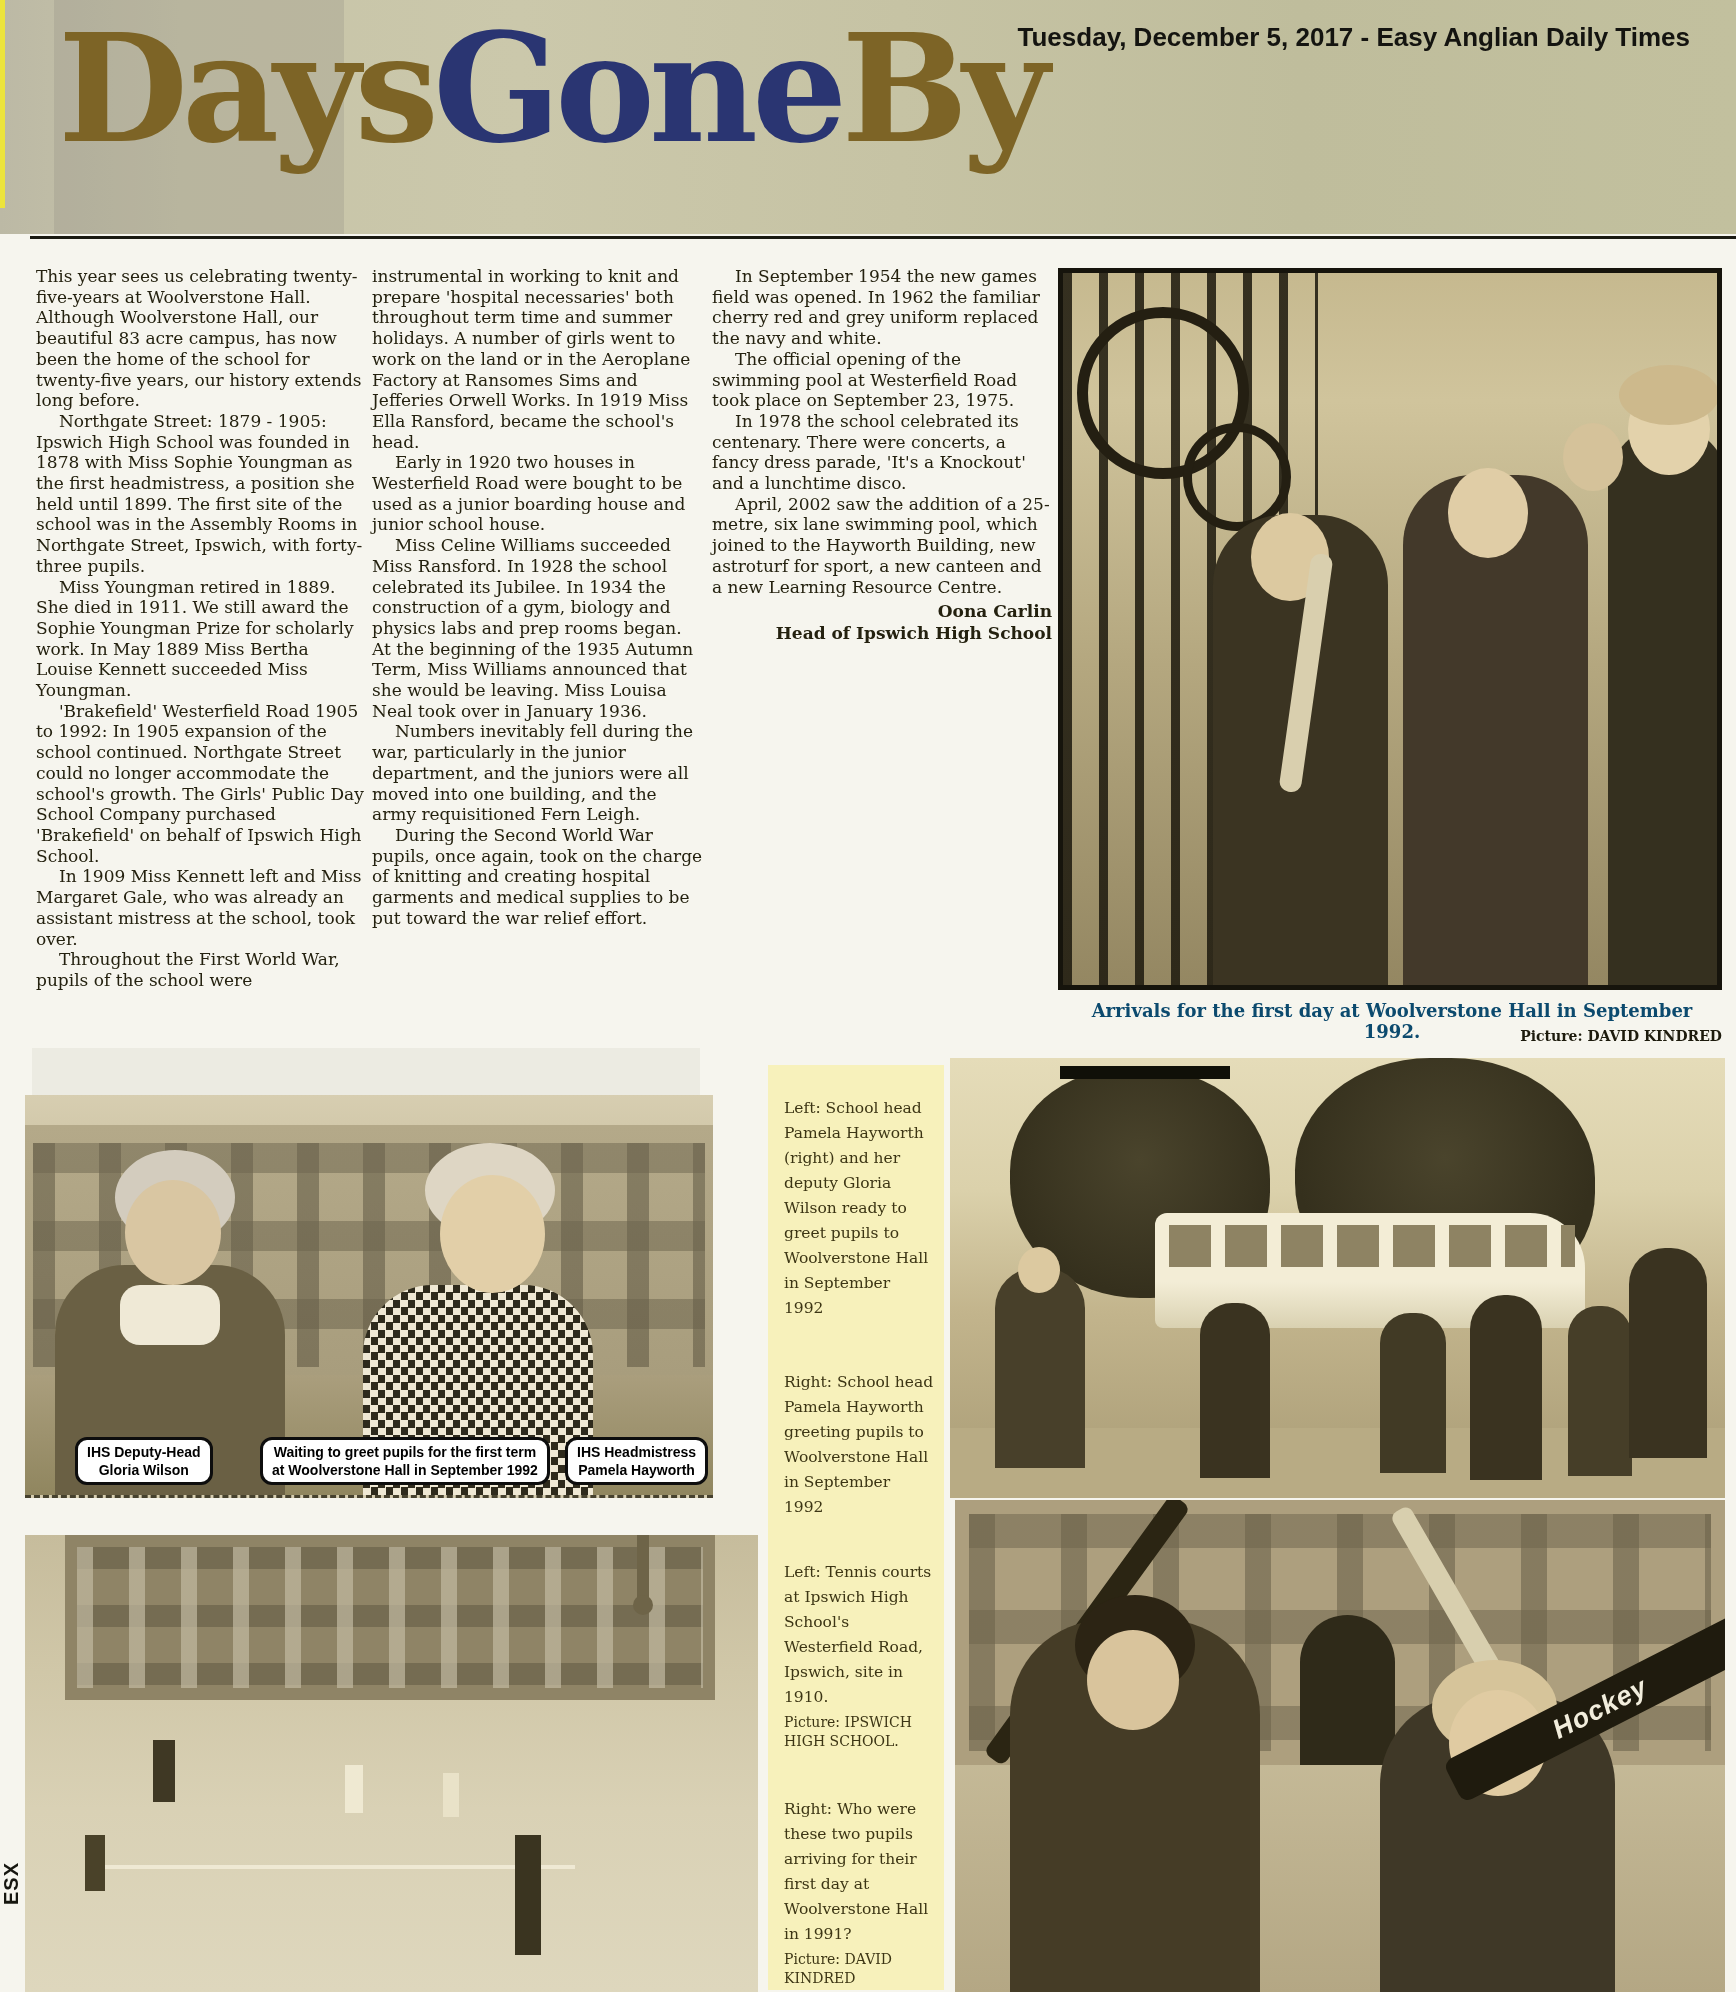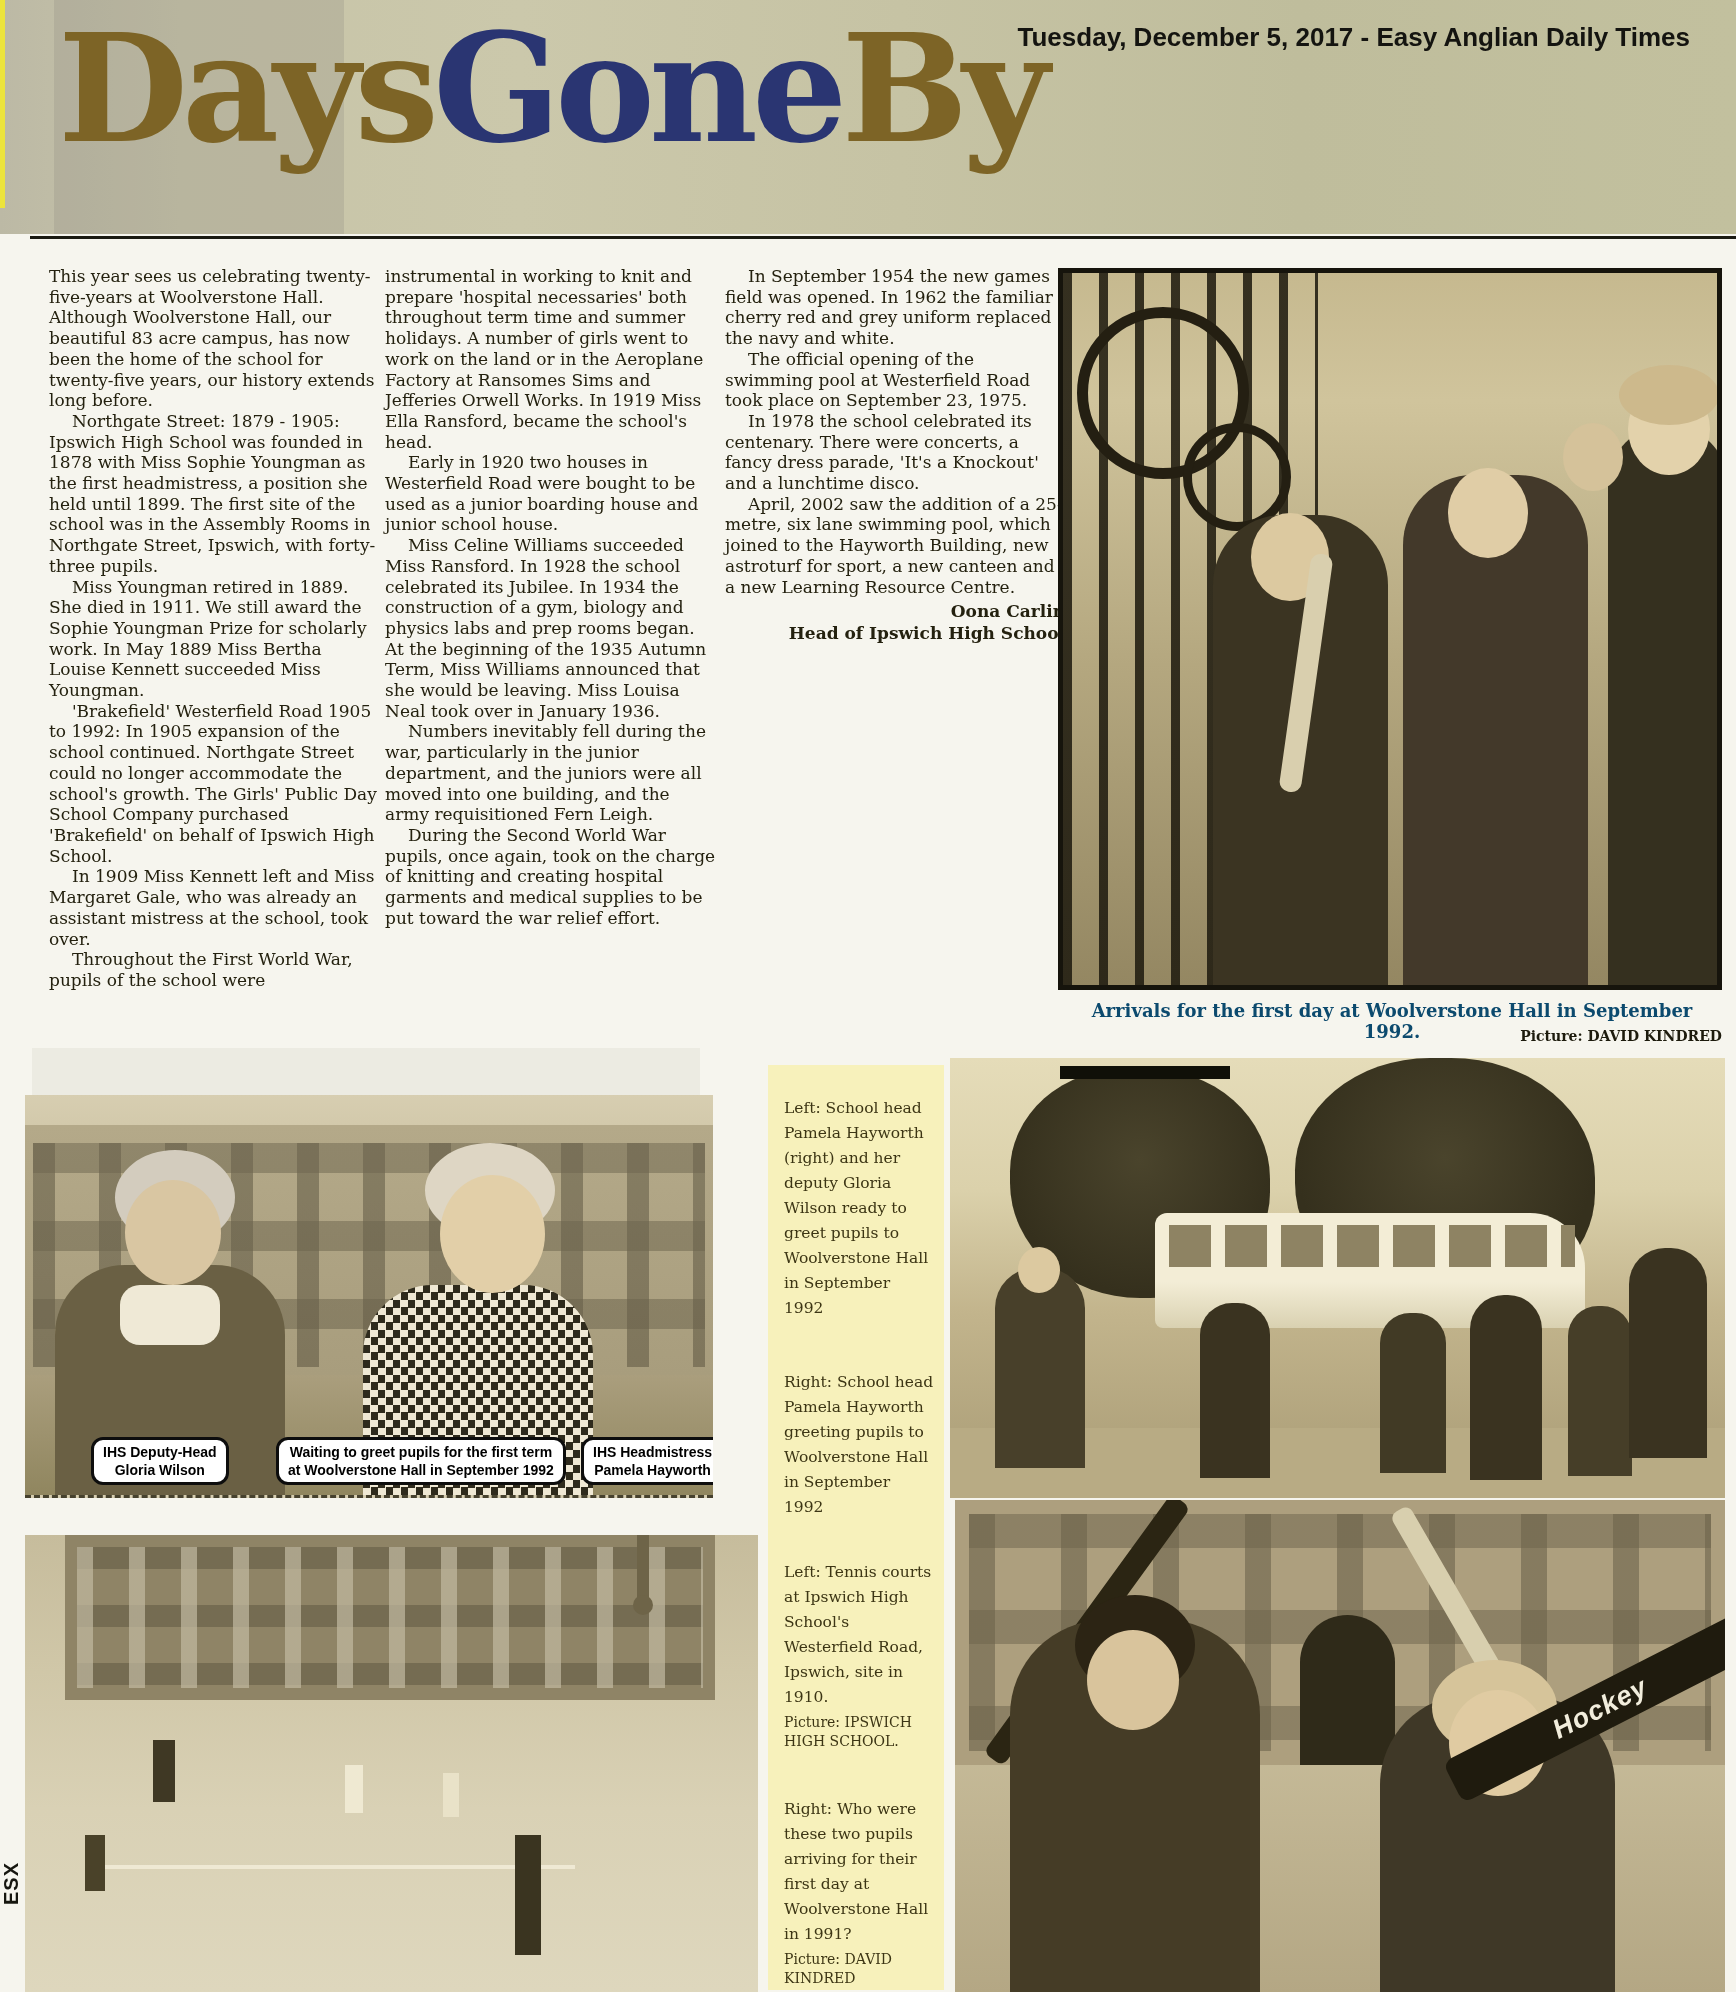--- a/index.html
+++ b/index.html
@@ -13,21 +13,21 @@
   .gray-patch{position:absolute;left:54px;top:0;width:290px;height:234px;background:rgba(138,135,128,0.25);}
   .logo{position:absolute;left:58px;top:2px;font-family:"DejaVu Serif",serif;font-weight:700;
         font-size:150px;line-height:1.15;letter-spacing:-6px;white-space:nowrap;}
   .logo .w1,.logo .w3{color:#7d6426;}
   .logo .w2{color:#2a3572;}
   .dateline{position:absolute;right:46px;top:22px;font-family:"Liberation Sans",sans-serif;
         font-weight:700;font-size:26px;color:#141410;}
   .top-rule{position:absolute;left:30px;top:236px;width:1706px;height:3px;background:#1a1a12;}
 
   
-  .col{position:absolute;top:266px;font-size:17px;line-height:20.7px;color:#24210f;margin-left:13px;}
+  .col{position:absolute;top:266px;font-size:17px;line-height:20.7px;color:#24210f;}
   .col p{margin:0;text-indent:1.35em;}
   .col p.flush{text-indent:0;}
   .col-1{left:36px;width:330px;}
   .col-2{left:372px;width:333px;}
   .col-3{left:712px;width:340px;}
   .byline{font-weight:700;text-align:right;margin-top:3px;line-height:22px;}
 
   
   .photo{overflow:hidden;position:absolute;}
   .sil{position:absolute;background:#3a3320;}
@@ -58,21 +58,21 @@
   .facade .wins{position:absolute;inset:18px 8px 8px 8px;opacity:.55;
     background:repeating-linear-gradient(90deg,rgba(52,47,32,.65) 0 22px,transparent 22px 66px),
                repeating-linear-gradient(180deg,rgba(52,47,32,.5) 0 30px,transparent 30px 78px);}
   .woman-l-body{position:absolute;left:30px;bottom:0;width:230px;height:230px;background:#6a6044;border-radius:70px 70px 0 0;}
   .scarf{position:absolute;left:95px;bottom:150px;width:100px;height:60px;background:#efe9d6;border-radius:20px;}
   .woman-r-body{position:absolute;right:120px;bottom:0;width:230px;height:210px;border-radius:70px 70px 0 0;
     background:repeating-conic-gradient(#efe8d4 0 25%,#2e2a1c 0 50%) 0 0/15px 15px;}
   .hair{position:absolute;border-radius:50%;}
   .plabel{position:absolute;background:#fff;border:3px solid #0d0d0d;border-radius:12px;padding:3px 9px;
     font-family:"Liberation Sans",sans-serif;font-weight:700;font-size:14px;line-height:1.3;
-    text-align:center;color:#000;white-space:nowrap;margin-left:16px;}
+    text-align:center;color:#000;white-space:nowrap;}
 
   
   .caption-col{position:absolute;left:768px;top:1065px;width:176px;height:925px;background:#f7f1bb;}
   .cap-item{position:absolute;left:16px;width:150px;font-size:15.5px;line-height:25px;color:#3c3514;margin-top:17px;}
   .cap-credit{font-size:14px;line-height:19px;margin-top:3px;}
 
   
   .photo-bus{left:950px;top:1058px;width:775px;height:440px;
     background:linear-gradient(180deg,#e5dcb9 0%,#dbd1ab 30%,#c2b48c 58%,#a89b75 100%);}
   .tree{position:absolute;border-radius:45% 48% 46% 50%;

